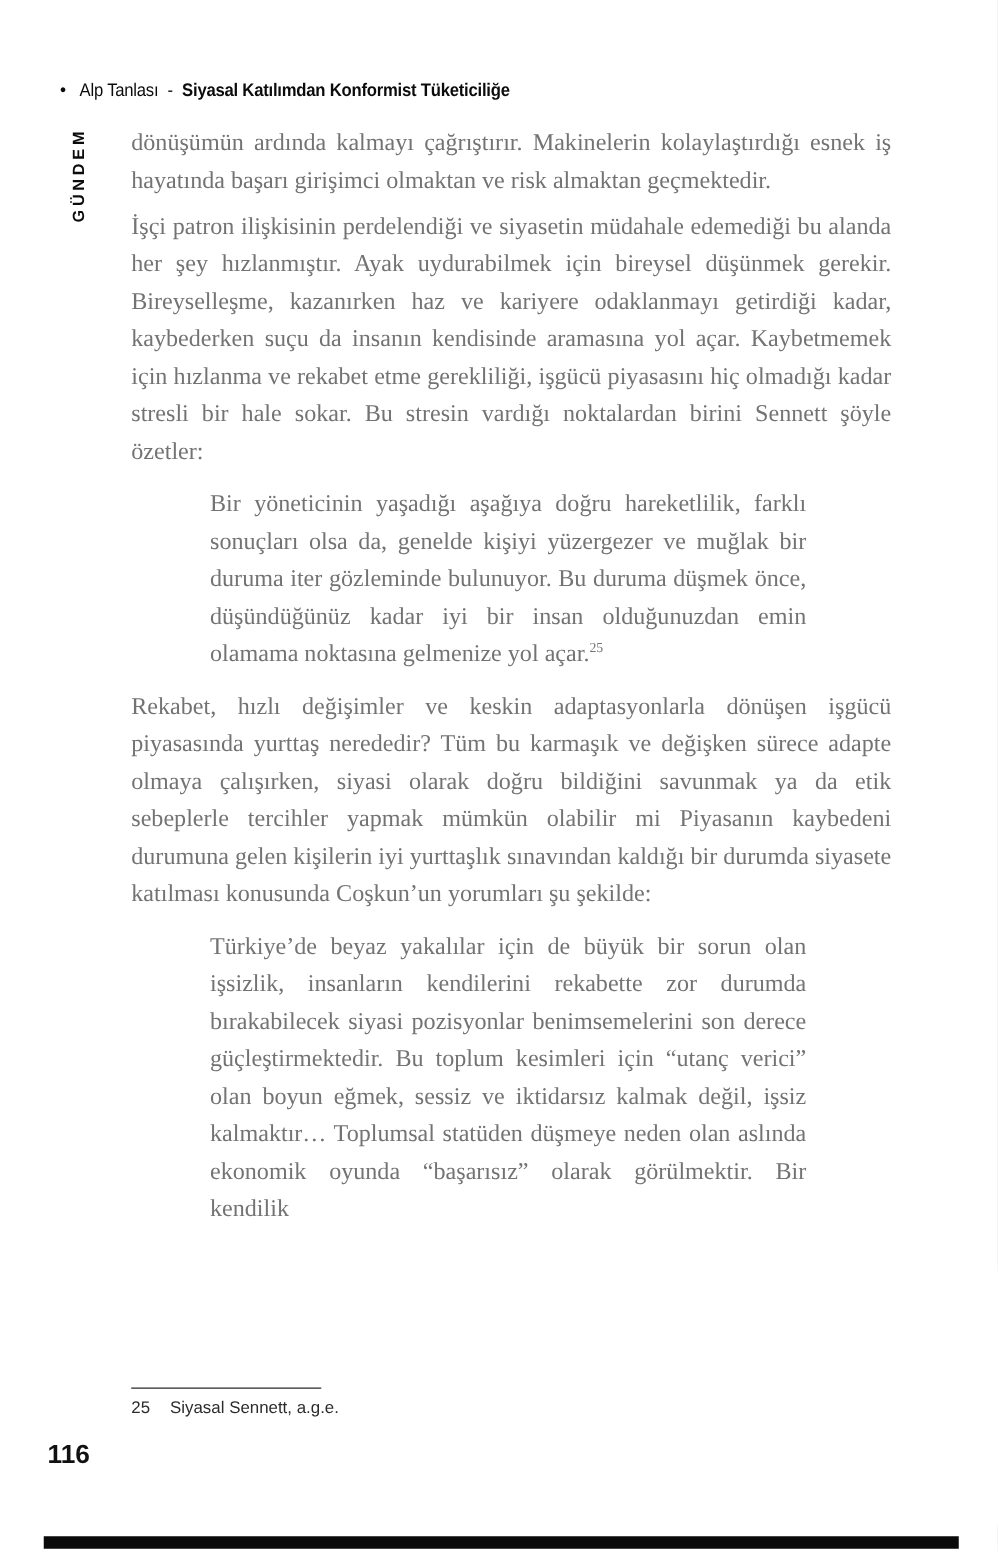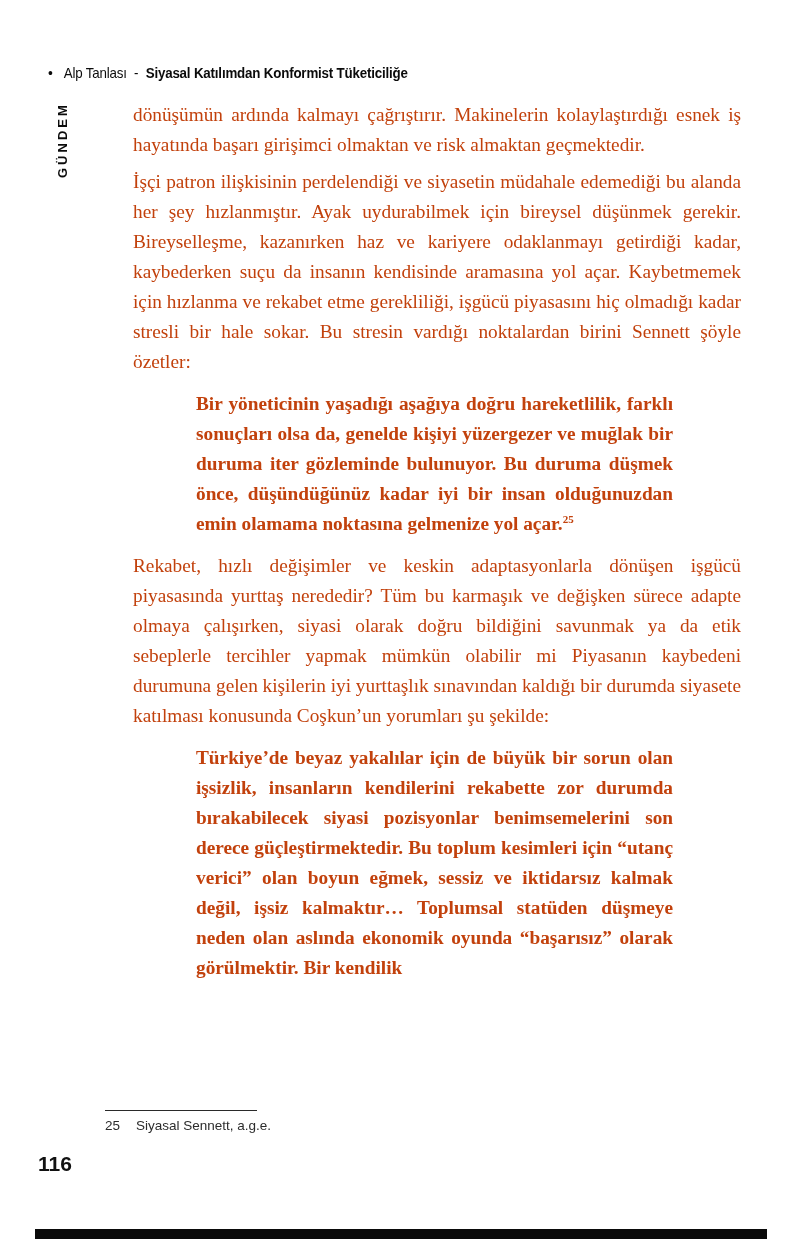--- a/index.html
+++ b/index.html
@@ -51,27 +51,25 @@
 
   
   .content {
     position: absolute;
     top: 100px;
     left: 105px;
     width: 608px;
     font-size: 19.3px;
     line-height: 30px;
     text-align: justify;
-    color: #c2410c;
-    margin-left: 28px;
+    color: #737373;
   }
   .content p { margin: 0 0 7px 0; }
   .content blockquote {
     margin: 12px 68px 12px 63px;
-    font-weight: bold;
   }
   sup.fn-ref {
     font-size: 11px;
     line-height: 0;
     vertical-align: super;
   }
 
   
   .footnote {
     position: absolute;

